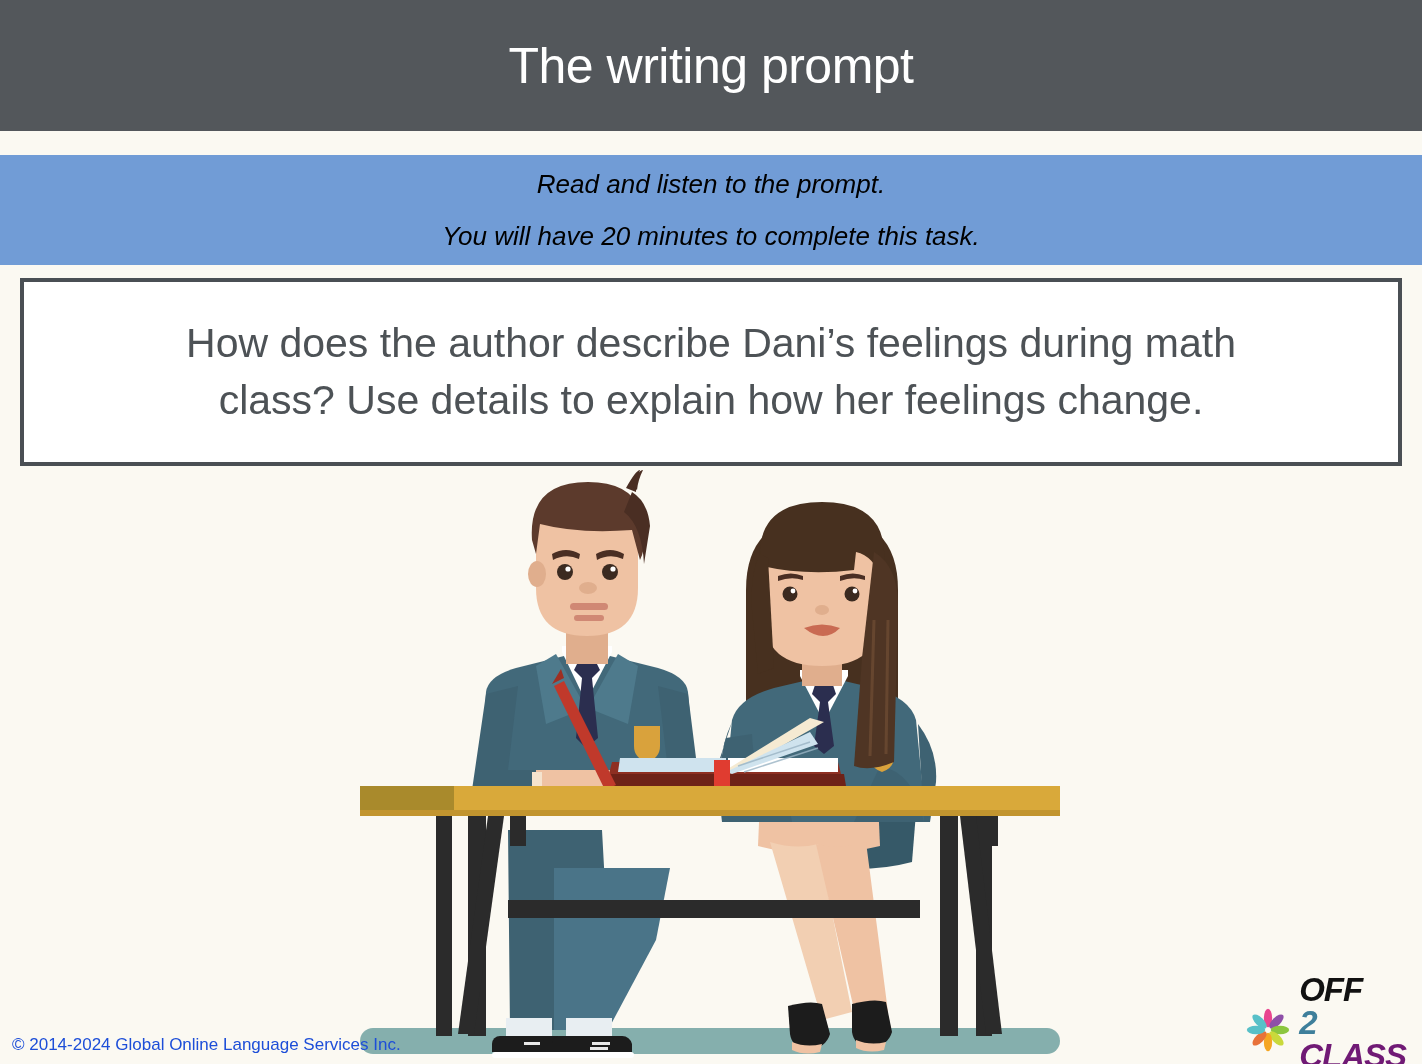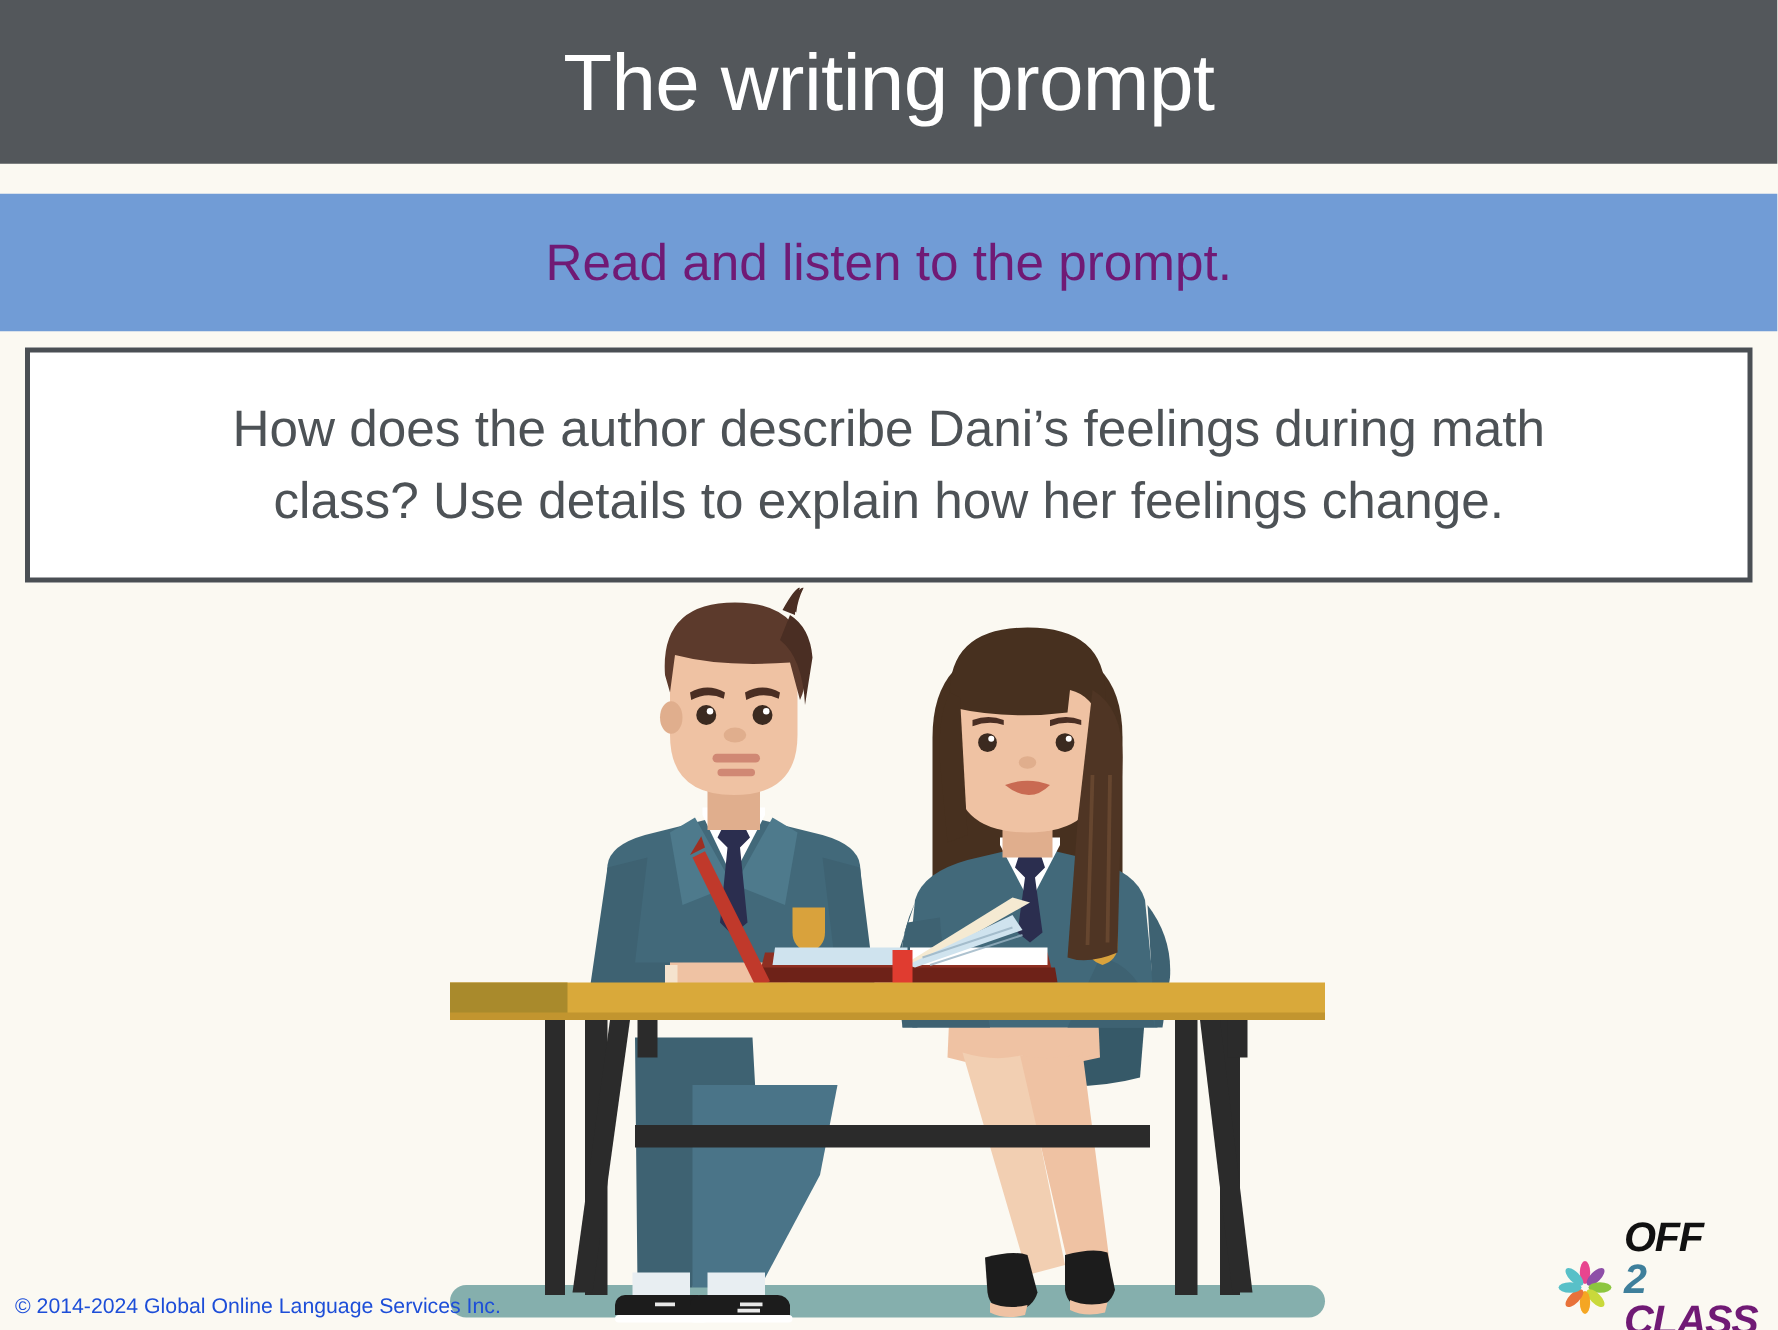--- a/index.html
+++ b/index.html
@@ -22,45 +22,46 @@
     left: 0; top: 0;
     width: 1422px;
     height: 131px;
     background: #53575B;
     display: flex;
     align-items: center;
     justify-content: center;
   }
   .title-text {
     color: #FFFFFF;
-    font-size: 64px;
+    font-size: 50px;
     font-weight: 400;
     line-height: 1;
     letter-spacing: -0.5px;
     white-space: nowrap;
   }
 
   
   .instruction-band {
     position: absolute;
     left: 0; top: 155px;
     width: 1422px;
     height: 110px;
     background: #719CD6;
     display: flex;
     flex-direction: column;
     align-items: center;
     justify-content: center;
   }
   .instruction-line {
-    color: #701a75;
-    font-size: 41px;
+    color: #000000;
+    font-size: 26px;
     font-weight: 400;
     line-height: 52px;
     white-space: nowrap;
+    font-style: italic;
   }
 
   
   .prompt-box {
     position: absolute;
     left: 20px; top: 278px;
     width: 1382px;
     height: 188px;
     background: #FFFFFF;
     border: 4px solid #4A4F54;
@@ -123,20 +124,21 @@
 </style>
 </head>
 <body>
 
 <div class="title-bar">
   <div class="title-text">The writing prompt</div>
 </div>
 
 <div class="instruction-band">
   <div class="instruction-line">Read and listen to the prompt.</div>
+  <div class="instruction-line">You will have 20 minutes to complete this task.</div>
 </div>
 
 <div class="prompt-box">
   <div class="prompt-line">How does the author describe Dani’s feelings during math</div>
   <div class="prompt-line">class? Use details to explain how her feelings change.</div>
 </div>
 
 <div class="illustration">
 <svg viewBox="0 0 760 594" xmlns="http://www.w3.org/2000/svg">
 

